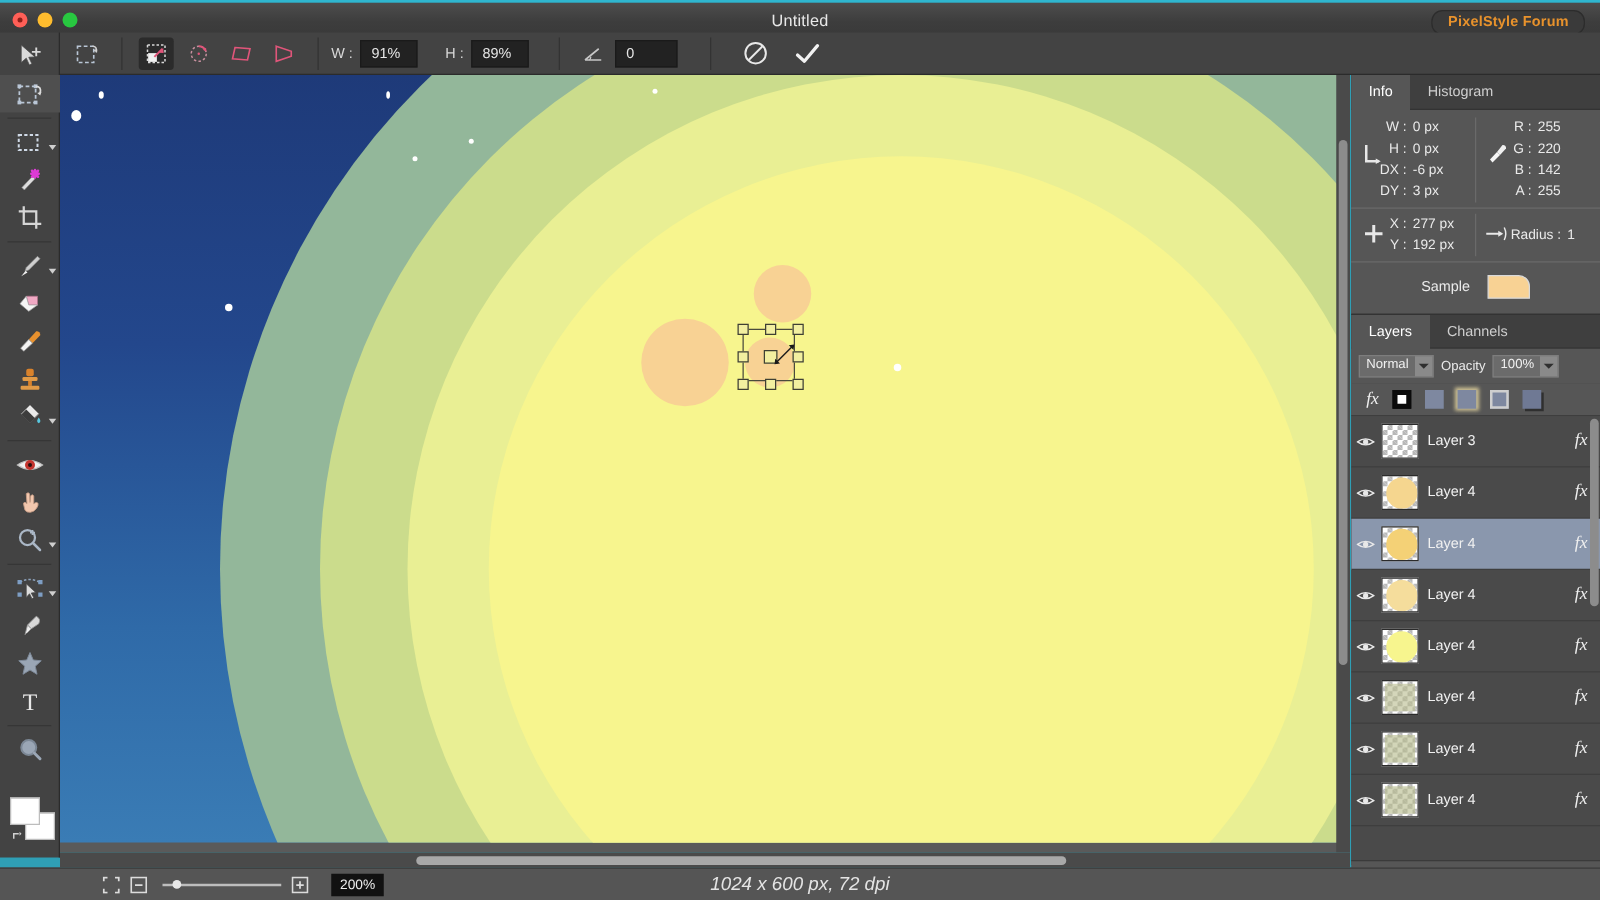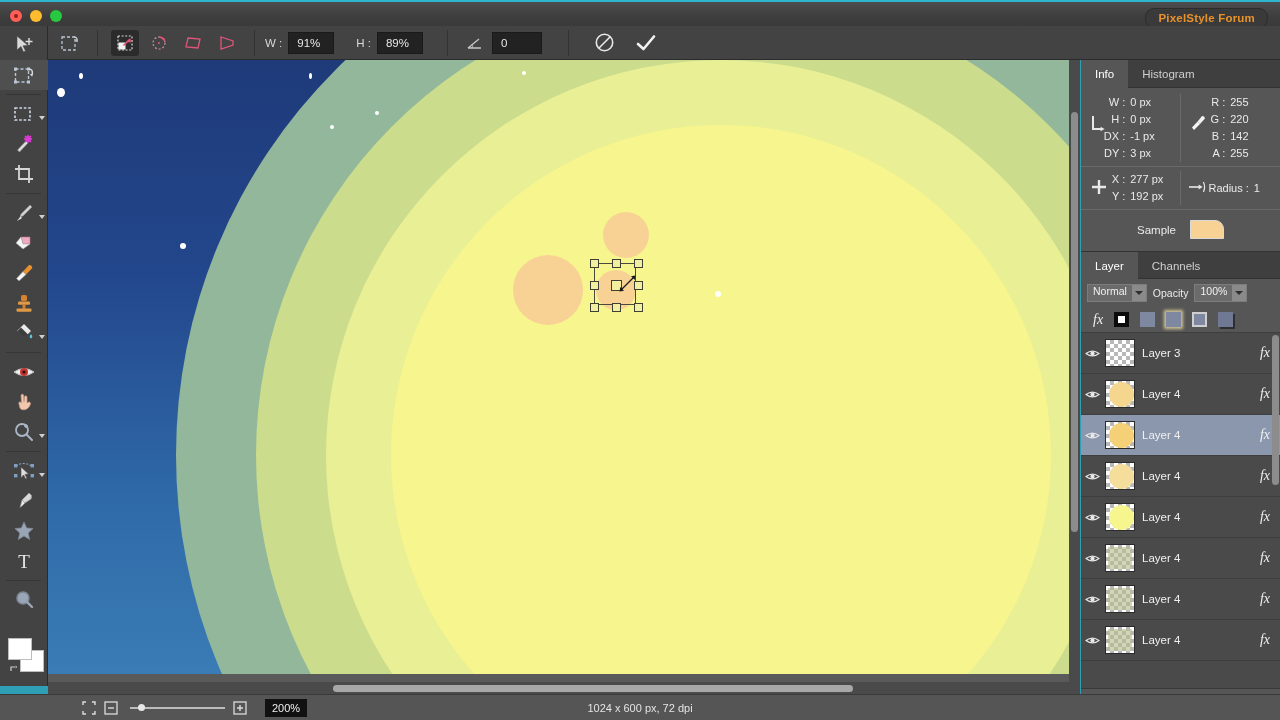--- a/index.html
+++ b/index.html
@@ -170,35 +170,36 @@
 
   
   .status {
     position: absolute; left:0; top: 694px; width: 1280px; height: 26px;
     background: #555; display:flex; align-items:center; padding: 0 10px;
     border-top:1px solid #3a3a3a;
   }
   .zoomfield { background:#111; color:#eee; font-size:11px; padding:3px 7px; margin-left:12px; }
   .slider { width: 95px; height: 2px; background:#bdbdbd; position:relative; margin: 0 6px; }
   .sknob { position:absolute; left: 8px; top:-3px; width:7px; height:7px; background:#e8e8e8; border-radius:50%;}
-  .docinfo { position:absolute; left:0; right:0; text-align:center; font-size:11px; color:#e4e4e4; pointer-events:none;}
+  .docinfo { position:absolute; left:0; right:0; text-align:center; font-size:15px; color:#e4e4e4; pointer-events:none;font-style:italic;}
   .sbtn { width:18px; height:16px; display:flex; align-items:center; justify-content:center; margin-right:4px; }
   svg { display:block; }
 </style>
 </head>
 <body>
 
 <div id="app">
 
   <div class="titlebar">
     <div class="traffic">
       <div class="dot r"></div>
       <div class="dot y"></div>
       <div class="dot g"></div>
     </div>
+    <div class="win-title">Untitled</div>
     <div class="forum-badge">PixelStyle Forum</div>
   </div>
 
   <div class="optbar"></div>
   <div class="toolopts">
     <div class="toolbtn" style="margin-left:8px;">
       <svg width="20" height="20" viewBox="0 0 20 20">
         <rect x="2" y="4" width="13" height="13" fill="none" stroke="#b9c6d6" stroke-width="1.3" stroke-dasharray="3 2"></rect>
         <path d="M14 4 q4 0 3 5" fill="none" stroke="#d0d0d0" stroke-width="1.3"></path>
         <path d="M16.4 8.6 l.8 -2.4 l-2.3 .9 z" fill="#d0d0d0"></path>
@@ -467,21 +468,21 @@
           <div class="iline">
             <span class="ikey">W :</span>
             <span class="ival">0 px</span>
           </div>
           <div class="iline">
             <span class="ikey">H :</span>
             <span class="ival">0 px</span>
           </div>
           <div class="iline">
             <span class="ikey">DX :</span>
-            <span class="ival">-1 px</span>
+            <span class="ival">-6 px</span>
           </div>
           <div class="iline">
             <span class="ikey">DY :</span>
             <span class="ival">3 px</span>
           </div>
         </div>
         <div class="infocol">
           <svg class="glyph" style="left:8px;top:20px;" width="18" height="18" viewBox="0 0 18 18">
             <path d="M13 2 a2.4 2.4 0 0 1 2.8 2.8 L11 10 L8.6 7.6 Z" fill="#f0f0f0"></path>
             <path d="M8.6 7.6 L11 10 L5 16 L3 13.6 Z" fill="#f5f5f5"></path>
@@ -536,21 +537,21 @@
 
       <div class="infosplit"></div>
 
       <div class="samplerow">
         <span class="samplelbl">Sample</span>
         <div class="samplesw"></div>
       </div>
     </div>
 
     <div class="layerhdr">
-      <div class="ptab sel">Layer</div>
+      <div class="ptab sel">Layers</div>
       <div class="ptab">Channels</div>
     </div>
 
     <div class="lcontrols">
       <div class="selbox">
         <span>Normal</span>
         <span class="selarrow">
             <i></i>
           </span>
       </div>

